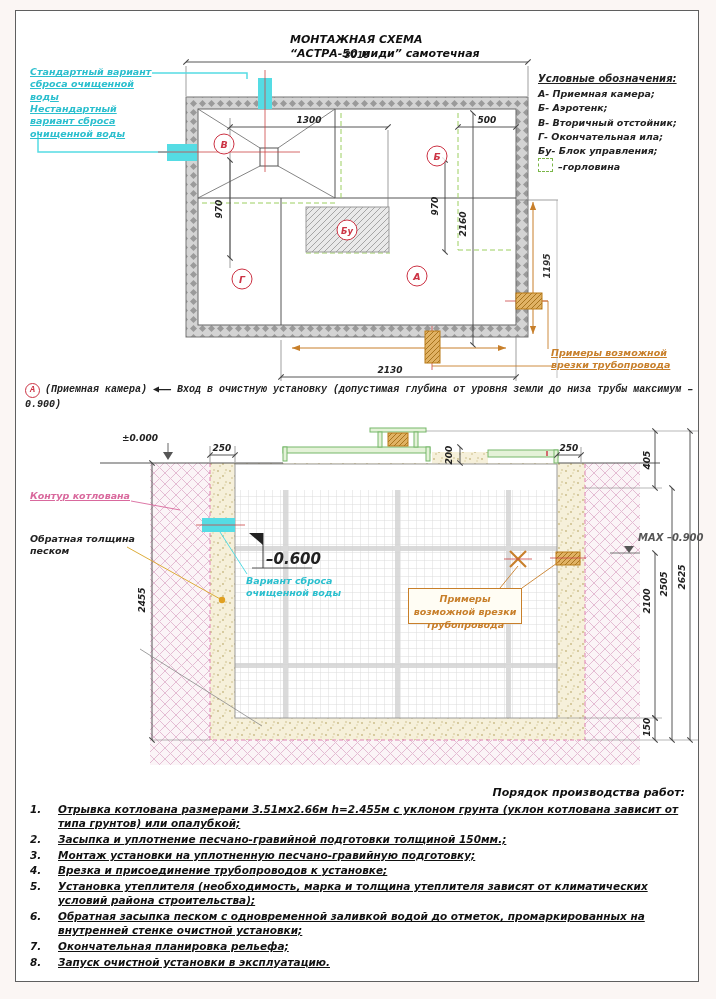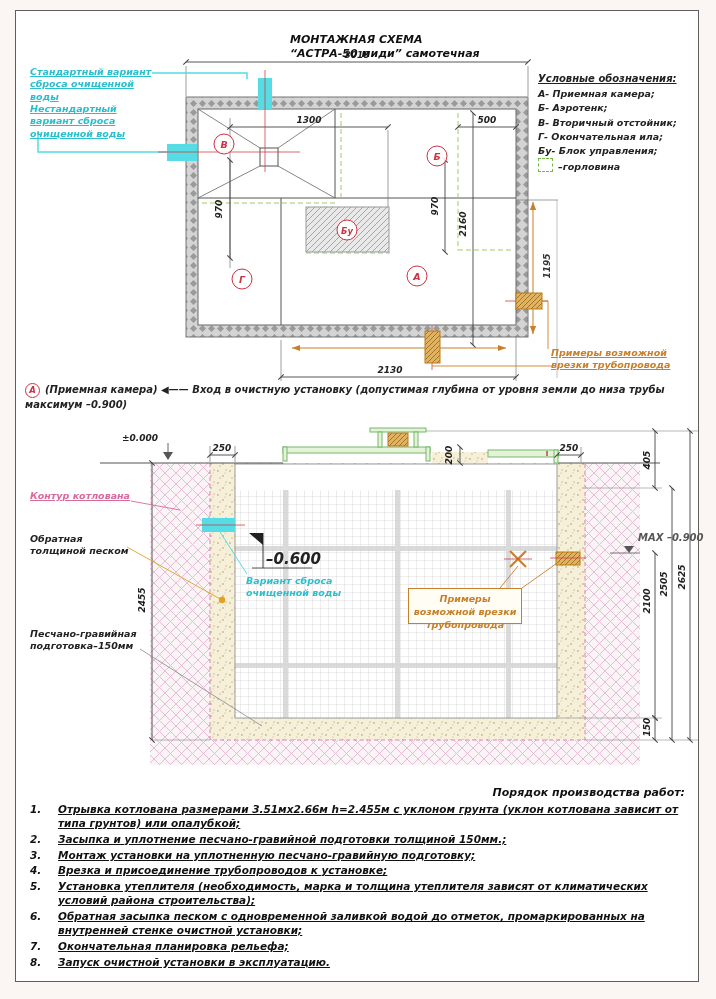--- a/index.html
+++ b/index.html
@@ -13,21 +13,21 @@
   .pink{color:#d9699d;text-decoration:underline;}
   .oran{color:#c87f2a;}
   .undl{text-decoration:underline;}
   .title{position:absolute;left:290px;top:33px;width:320px;
          font-style:italic;font-weight:bold;font-size:11px;line-height:1.25;color:#111;}
   .legend{position:absolute;left:538px;top:73px;width:160px;font-style:italic;font-weight:bold;color:#222;}
   .legend .lt{font-size:10px;text-decoration:underline;margin-bottom:3px;}
   .legend .li{font-size:9.5px;line-height:1.5;}
   .gsq{display:inline-block;width:13px;height:12px;border:1px dashed #7ab648;margin-right:5px;vertical-align:-2px;}
   .notes{position:absolute;left:25px;top:383px;width:672px;font-style:italic;font-weight:bold;
-         font-size:10px;line-height:1.45;color:#222;}
+         font-size:10px;line-height:1.45;color:#222;font-family:Liberation Mono, monospace;}
   .nrow{margin-bottom:3px;}
   .ncirc{display:inline-block;width:13px;height:13px;border:1.2px solid #cc3344;border-radius:50%;
          color:#cc3344;font-size:8.5px;text-align:center;line-height:13px;margin-right:5px;}
   .obox{position:absolute;left:408px;top:588px;width:112px;height:30px;border:1px solid #c87f2a;
         background:#fffdf4;color:#c87f2a;font-style:italic;font-weight:bold;font-size:9.5px;
         line-height:1.35;text-align:center;padding-top:4px;}
   .work{position:absolute;left:30px;top:786px;width:655px;font-style:italic;font-weight:bold;color:#111;}
   .work .wt{font-size:11px;margin-bottom:4px;text-align:right;}
   .wrow{display:flex;font-size:10.5px;line-height:1.32;margin-bottom:2px;}
   .wnum{width:28px;flex:none;}
@@ -291,22 +291,21 @@
 
   <div class="notes">
     <div class="nrow">
       <span class="ncirc">А</span><span>(Приемная камера)</span>
       <span>◀——</span>
       <span>Вход в очистную установку (допустимая глубина от уровня земли до низа трубы максимум –0.900)</span>
     </div>
   </div>
 
   <div class="lbl pink" style="left:30px;top:490px;width:120px;">Контур котлована</div>
-  <div class="lbl" style="left:30px;top:533px;width:105px;">Обратная толщиной песком</div>
-  <div class="lbl" style="left:30px;top:628px;width:128px;">Песчано-гравийная подготовка–150мм</div>
+  <div class="lbl" style="left:30px;top:533px;width:105px;">Обратная толщина песком</div>
   <div class="lbl cyan" style="left:246px;top:575px;width:100px;text-decoration:none;">Вариант сброса очищенной воды</div>
 
   <div class="obox">Примеры возможной врезки трубопровода</div>
 
   <div class="work">
     <div class="wt">Порядок производства работ:</div>
     <div class="wrow">
         <span class="wnum">1.</span>
         <span class="wtxt">Отрывка котлована размерами 3.51мх2.66м h=2.455м с уклоном грунта (уклон котлована зависит от типа грунтов) или опалубкой;</span>
       </div>

